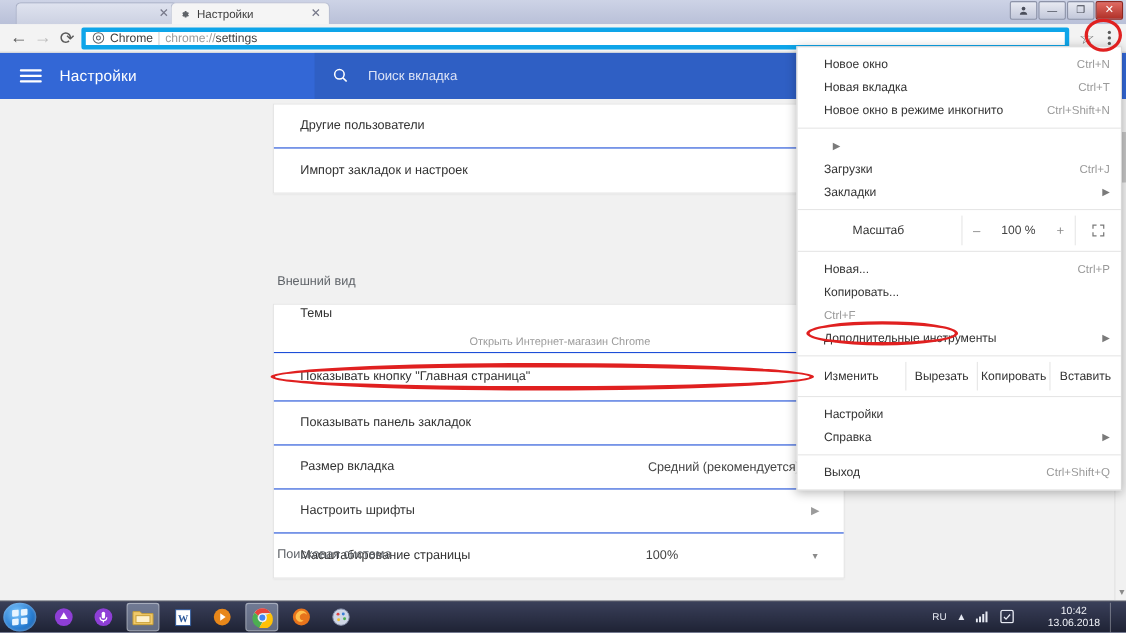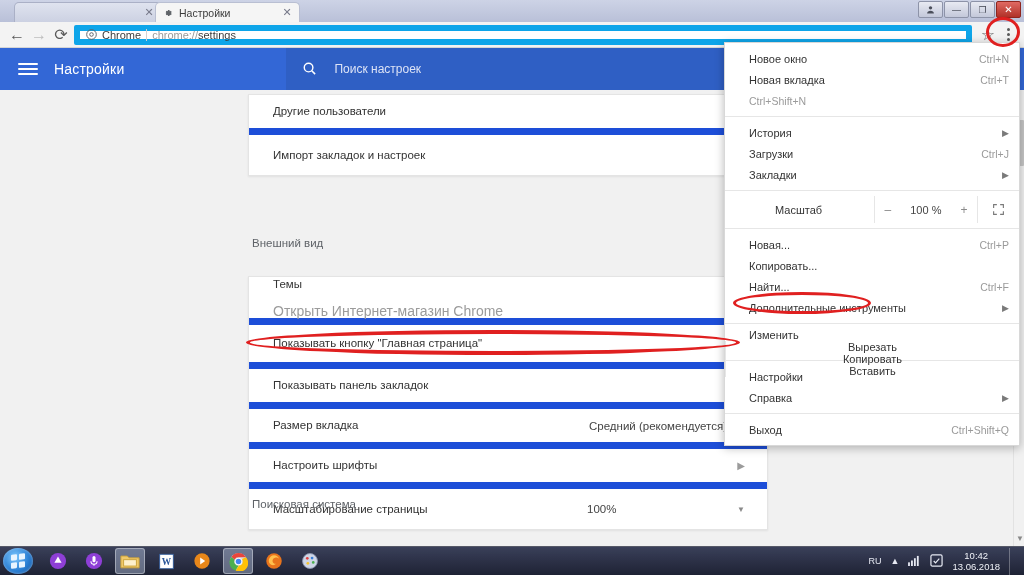--- a/index.html
+++ b/index.html
@@ -78,21 +78,21 @@
   
   #toolbar {
     position: relative; height: 26px; background: #f3f3f3;
     border-bottom: 1px solid #d5d5d5;
     display: flex; align-items: center; padding: 0 6px;
   }
   .navbtn { width: 22px; height: 22px; display:flex; align-items:center; justify-content:center; color:#5a5a5a; }
   .navbtn.dim { color: #bdbdbd; }
   #omnibox {
     flex: 1 1 auto; height: 20px; margin: 0 6px 0 2px;
-    background: #fff; border: 6px solid #0ea5e9; border-radius: 2px;
+    background: #fff; border: 4px solid #0ea5e9; border-radius: 2px;
     display: flex; align-items: center; padding: 0 6px; gap: 5px;
     font-size: 11px;
   }
   #omnibox .secicon { width: 11px; height: 11px; display:flex; align-items:center; justify-content:center; }
   #omnibox .secword { color: #3d3d3d; font-size: 11px; }
   #omnibox .divider { width:1px; height:12px; background:#d2d2d2; }
   #omnibox .url { color: #9a9a9a; font-size: 11px; }
   #omnibox .url b { color: #3d3d3d; font-weight: normal; }
   #star { width: 20px; height: 20px; display:flex; align-items:center; justify-content:center; color:#6f6f6f; }
   #menubtn {
@@ -118,27 +118,27 @@
   #search-box .splaceholder { color: #dce3f6; font-size: 12px; }
 
   #content { position: relative; height: 456px; background: #f1f1f1; }
   .card {
     position: absolute; left: 248px; width: 520px;
     background: #fff; border: 1px solid #e4e4e4;
     box-shadow: 0 1px 2px rgba(0,0,0,.07);
   }
   .row {
     position: relative; display: flex; align-items: center;
-    padding: 0 22px 0 24px; border-bottom: 7px solid #1d4ed8;
+    padding: 0 22px 0 24px; border-bottom: 1px solid #1d4ed8;
     min-height: 40px;
   }
   .row:last-child { border-bottom: none; padding-left: 24px; }
   .row .labelwrap { flex: 1 1 auto; }
   .row .lbl { font-size: 11.5px; color: #333; line-height: 15px; }
-  .row .sub { font-size: 14px; color: #9b9b9b; line-height: 14px; margin-top: 12px; }
+  .row .sub { font-size: 10px; color: #9b9b9b; line-height: 14px; margin-top: 12px; text-align: center; }
   .row .val { font-size: 11.5px; color: #444; margin-right: 10px; }
   .row .chev { color: #9b9b9b; font-size: 10px; }
   .row .caret { color: #8a8a8a; font-size: 8px; }
   .sect-title {
     position: absolute; left: 252px; font-size: 11.5px; color: #5f6368;
   }
 
   
   #card-users { top: 4px; }
   #card-appearance { top: 186px; }
@@ -167,21 +167,21 @@
   #zoomrow .zlabel { flex: 1 1 auto; display:flex; align-items:center; padding-left:24px; font-size:11px; color:#333; }
   #zoomrow .zctrl {
     width: 103px; display:flex; align-items:center; justify-content:space-around;
     border-left: 1px solid #e6e6e6; font-size: 11px; color:#444;
   }
   #zoomrow .zctrl .zsign { color:#8a8a8a; font-size:12px; }
   #zoomrow .zfull {
     width: 42px; display:flex; align-items:center; justify-content:center;
     border-left: 1px solid #e6e6e6; color:#7a7a7a;
   }
-  #editrow { display: flex; align-items: stretch; height: 26px; flex-direction: column; }
+  #editrow { display: flex; align-items: stretch; height: 26px; }
   #editrow .ecell {
     flex: 1 1 0; display:flex; align-items:center; justify-content:center;
     font-size: 11px; color:#333; border-left: 1px solid #e6e6e6;
   }
   #editrow .ecell:first-child { border-left: none; justify-content:flex-start; padding-left:24px; flex: 1.15 1 0; }
 
   
   .oval { position: absolute; border: 4px solid #e02020; border-radius: 50%; z-index: 60; pointer-events: none; }
   #oval-menubtn { right: 4px; top: 17px; width: 34px; height: 30px; border-width: 3px; }
   #oval-settings-item { left: 733px; top: 292px; width: 138px; height: 22px; border-width: 3px; }
@@ -199,21 +199,21 @@
     background: radial-gradient(circle at 40% 35%, #7ec8ff 0%, #2a7fd4 55%, #0d4a91 100%);
     box-shadow: 0 0 3px rgba(255,255,255,.5) inset;
     display:flex; align-items:center; justify-content:center;
   }
   #start .logo { width:14px; height:14px; display:grid; grid-template-columns:1fr 1fr; grid-template-rows:1fr 1fr; gap:1.5px; transform: skewY(-6deg); }
   #start .logo i { background:#e8f4ff; border-radius:1px; display:block; }
   #tasks { display: flex; align-items: center; gap: 6px; margin-left: 10px; }
   .task { width: 30px; height: 26px; display:flex; align-items:center; justify-content:center; border-radius:3px; }
   .task.open { background: rgba(190,205,230,.42); border: 1px solid rgba(255,255,255,.38); }
   #tray { margin-left: auto; display:flex; align-items:center; gap:9px; padding-right:8px; color:#e6e9f2; font-size:9px; }
-  #clock { text-align:center; line-height:11px; font-size:9.5px; color:#f0f2f8; }
+  #clock { text-align:center; line-height:11px; font-size:9.5px; color:#f0f2f8;margin-left:21px; }
   #showdesk { width:7px; height:27px; border-left:1px solid rgba(255,255,255,.3); }
 </style>
 </head>
 <body>
 
 <div id="desktop">
   <div id="desktop-icons">
     <div class="dicon" style="background:#e8e8e8"></div>
     <div class="dicon" style="background:#3fa34d"></div>
     <div class="dicon" style="background:#1a1a22;width:120px"></div>
@@ -295,40 +295,40 @@
           <span></span>
         </div>
       <div id="settings-title">Настройки</div>
       <div id="search-box">
         <span class="sicon">
           <svg width="15" height="15" viewBox="0 0 16 16">
               <circle cx="7" cy="7" r="4.6" fill="none" stroke="#fff" stroke-width="1.5"></circle>
               <line x1="10.4" y1="10.4" x2="14" y2="14" stroke="#fff" stroke-width="1.6"></line>
             </svg>
         </span>
-        <span class="splaceholder">Поиск настроек</span>
+        <span class="splaceholder">Поиск вкладка</span>
       </div>
     </div>
 
     <div id="content">
 
       <div class="card" id="card-users">
         <div class="row">
           <div class="labelwrap">
               <div class="lbl">Другие пользователи</div>
             </div>
         </div>
         <div class="row">
           <div class="labelwrap">
               <div class="lbl">Импорт закладок и настроек</div>
             </div>
         </div>
       </div>
 
-      <div class="sect-title" style="top:147px">Внешний вид</div>
+      <div class="sect-title" style="top:160px">Внешний вид</div>
 
       <div class="card" id="card-appearance">
         <div class="row" style="min-height:44px">
           <div class="labelwrap">
             <div class="lbl">Темы</div>
             <div class="sub">Открыть Интернет-магазин Chrome</div>
           </div>
         </div>
         <div class="row" style="min-height:44px">
           <div class="labelwrap">
@@ -375,27 +375,27 @@
 
     <div class="mi">
       <span class="mlabel">Новое окно</span>
       <span class="maccel">Ctrl+N</span>
     </div>
     <div class="mi">
       <span class="mlabel">Новая вкладка</span>
       <span class="maccel">Ctrl+T</span>
     </div>
     <div class="mi">
+      <span class="mlabel">Новое окно в режиме инкогнито</span>
       <span class="maccel">Ctrl+Shift+N</span>
     </div>
 
     <div class="msep"></div>
 
     <div class="mi">
-      <span class="mlabel">История</span>
       <span class="marrow">▶</span>
     </div>
     <div class="mi">
       <span class="mlabel">Загрузки</span>
       <span class="maccel">Ctrl+J</span>
     </div>
     <div class="mi">
       <span class="mlabel">Закладки</span>
       <span class="marrow">▶</span>
     </div>
@@ -420,21 +420,20 @@
 
     <div class="mi">
       <span class="mlabel">Новая...</span>
       <span class="maccel">Ctrl+P</span>
     </div>
     <div class="mi">
       <span class="mlabel">Копировать...</span>
       <span class="maccel"></span>
     </div>
     <div class="mi">
-      <span class="mlabel">Найти...</span>
       <span class="maccel">Ctrl+F</span>
     </div>
     <div class="mi">
       <span class="mlabel">Дополнительные инструменты</span>
       <span class="marrow">▶</span>
     </div>
 
     <div class="msep"></div>
 
     <div id="editrow">

